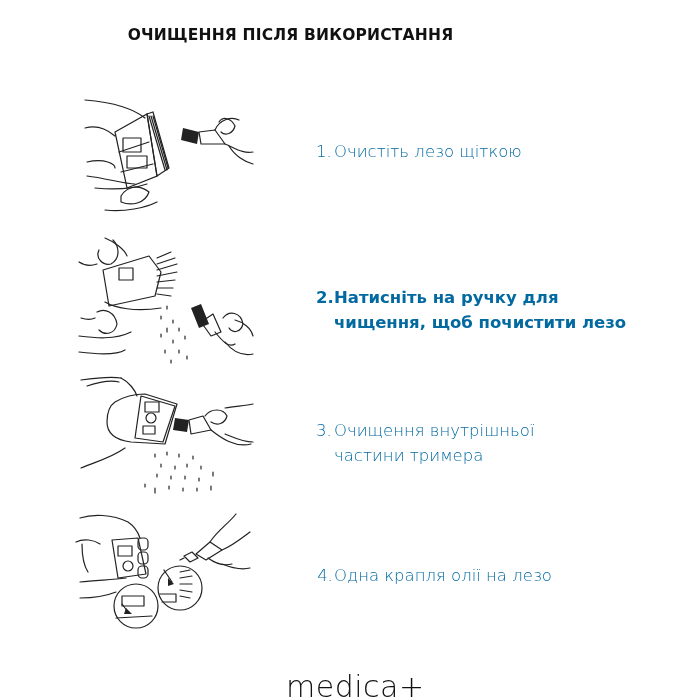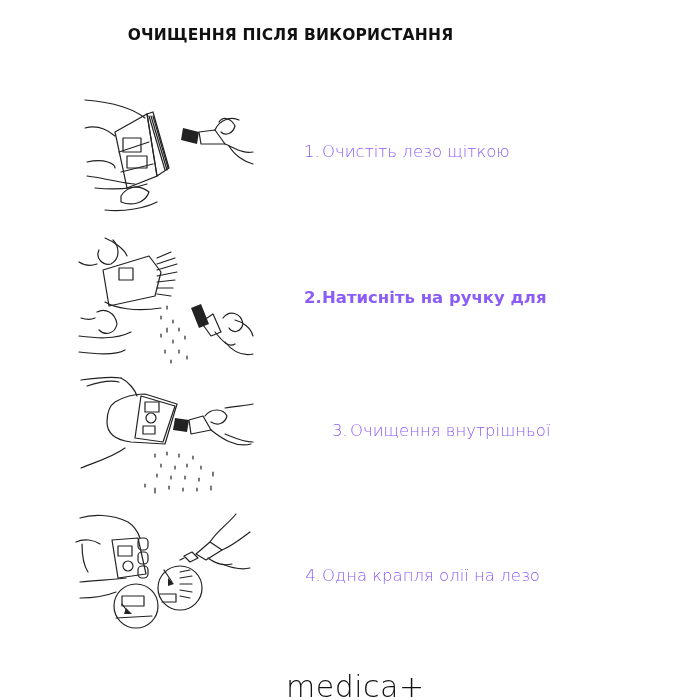--- a/index.html
+++ b/index.html
@@ -3,22 +3,22 @@
   <meta charset="utf-8">
   <style>
     html, body { margin: 0; padding: 0; background: #ffffff; }
     body { width: 700px; height: 700px; position: relative; overflow: hidden;
            font-family: "DejaVu Sans", sans-serif; color: #1a1a1a; }
     .title { position: absolute; top: 26px; left: 0; width: 581px; text-align: center;
              font-family: "DejaVu Sans", sans-serif; font-weight: bold; font-size: 15.5px;
              letter-spacing: 0.2px; color: #111; }
     .illus { position: absolute; left: 75px; width: 180px; }
     .illus svg { width: 180px; height: 100%; display: block; }
-    .step { position: absolute; left: 304px; font-family: "DejaVu Sans", sans-serif;
-            font-size: 16.5px; line-height: 25px; color: #8b5cf6; font-weight: 300; }
+    .step { position: absolute; left: 316px; font-family: "DejaVu Sans", sans-serif;
+            font-size: 16.5px; line-height: 25px; color: #0369a1; font-weight: 300; }
     .step .num { display: inline-block; width: 18px; }
     .step .line2 { padding-left: 18px; display: block; }
     .logo { position: absolute; left: 286px; top: 648px; width: 130px; text-align: left; margin-top: 24px; }
     .logo .word { font-family: "DejaVu Sans", sans-serif; font-size: 30px; line-height: 30px;
                   color: #111; letter-spacing: 0.5px; font-weight: 300; }
     .logo .tag { font-family: "DejaVu Sans", sans-serif; font-weight: bold; font-size: 5.5px;
                  letter-spacing: 0.6px; color: #111; margin-left: 48px; margin-top: 2px; }
     svg path, svg line, svg rect, svg circle, svg ellipse, svg polyline { stroke: #222; fill: none; stroke-width: 1.2; stroke-linecap: round; stroke-linejoin: round; }
     svg .fill { fill: #222; stroke: none; }
   </style>
@@ -179,24 +179,26 @@
     <path d="M150 56 C160 60 170 62 178 60"></path>
   </svg>
 </div>
 
 <div class="step" style="top:139px;">
   <span class="num">1.</span><span>Очистіть лезо щіткою</span>
 </div>
 
 <div class="step" style="top:285px;font-weight:bold;">
   <span class="num">2.</span><span>Натисніть на ручку для</span>
-</div>
-
-<div class="step" style="top:418px;margin-left:28px;">
+  <span class="line2">чищення, щоб почистити лезо</span>
+</div>
+
+<div class="step" style="top:418px;">
   <span class="num">3.</span><span>Очищення внутрішньої</span>
+  <span class="line2">частини тримера</span>
 </div>
 
 <div class="step" style="top:563px;text-align:center;">
   <span class="num">4.</span><span>Одна крапля олії на лезо</span>
 </div>
 
 <div class="logo">
   <div class="word">medica+</div>
   <div class="tag">JAPAN TECHNOLOGY</div>
 </div>

